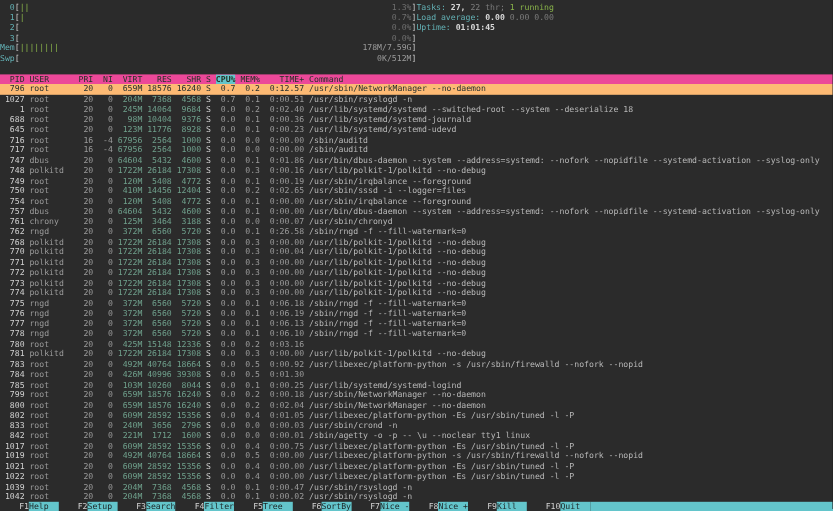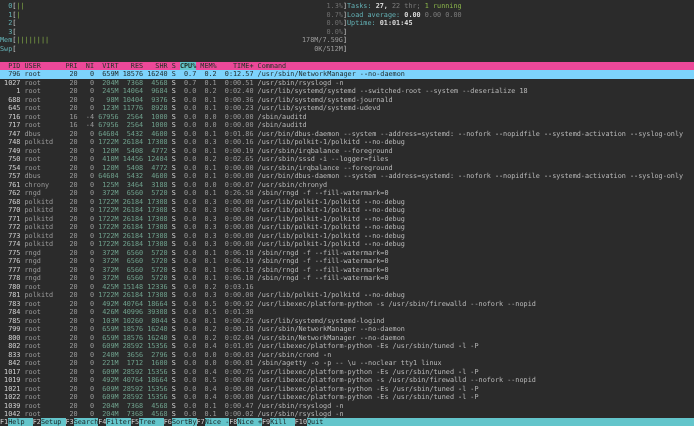--- a/index.html
+++ b/index.html
@@ -36,25 +36,25 @@
   .c-s{width:1ch;}
   .c-cpu,.c-mem{width:4ch;text-align:right;}
   .c-time{width:8ch;text-align:right;}
   .c-cmd{flex:1;text-align:left;}
   .row .c-pid{color:#d2d2d2;}
   .row .c-user,.row .c-pri,.row .c-ni{color:#9b9b9b;}
   .row .c-virt,.row .c-res,.row .c-shr{color:#6fa08c;}
   .row .c-s{color:#d2d2d2;}
   .row .c-cpu,.row .c-mem,.row .c-time{color:#9b9b9b;}
   .row .c-cmd{color:#b9b9b9;}
-  .row.selected{background:#7dd3fc;}
+  .row.selected{background:#fdba74;}
   .row.selected span{color:#1e2a2b !important;}
   .footer{position:absolute;left:0;bottom:0;width:694px;display:flex;white-space:pre;height:8.5px;overflow:hidden;}
   .fk{display:flex;}
-  .fkey{color:#d2d2d2;}
+  .fkey{color:#d2d2d2;padding-left:16px;}
   .flabel{background:#63c5cb;color:#1c2526;}
   .f-fill{flex:1;background:#63c5cb;}
 </style>
 </head>
 <body>
 
 <div class="screen">
 
   <div class="header-area">
     <div class="meters">

